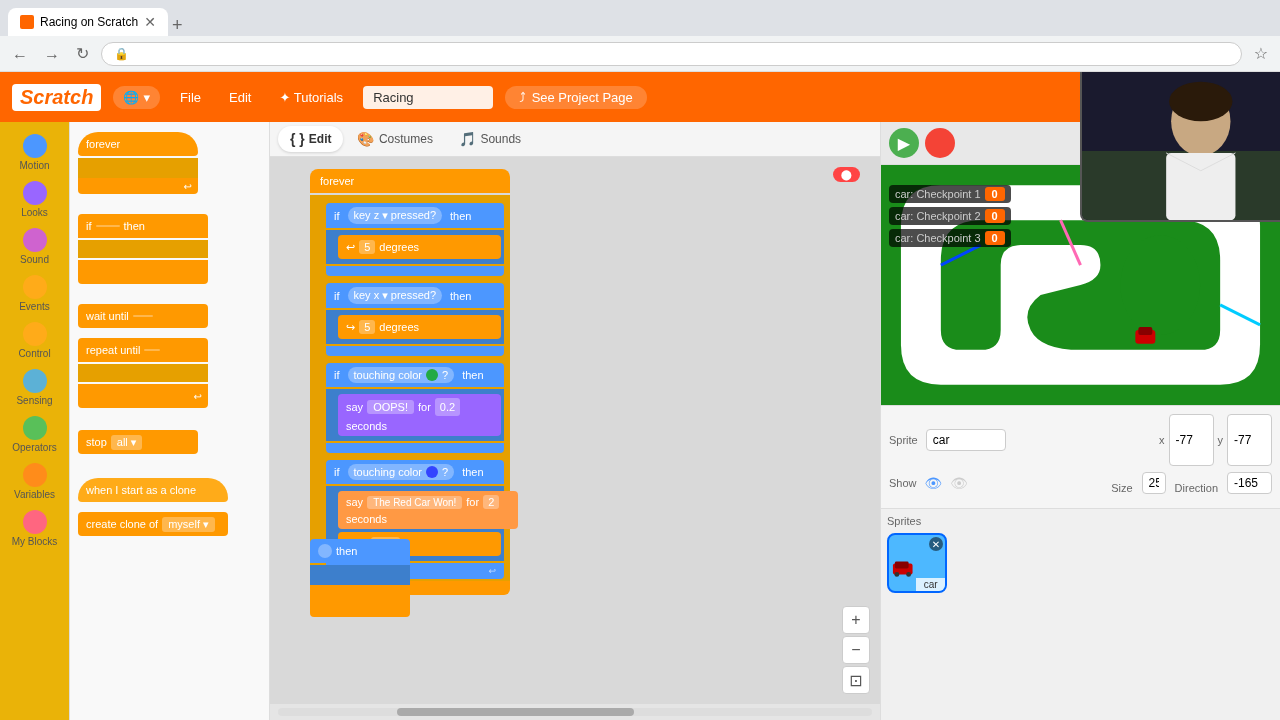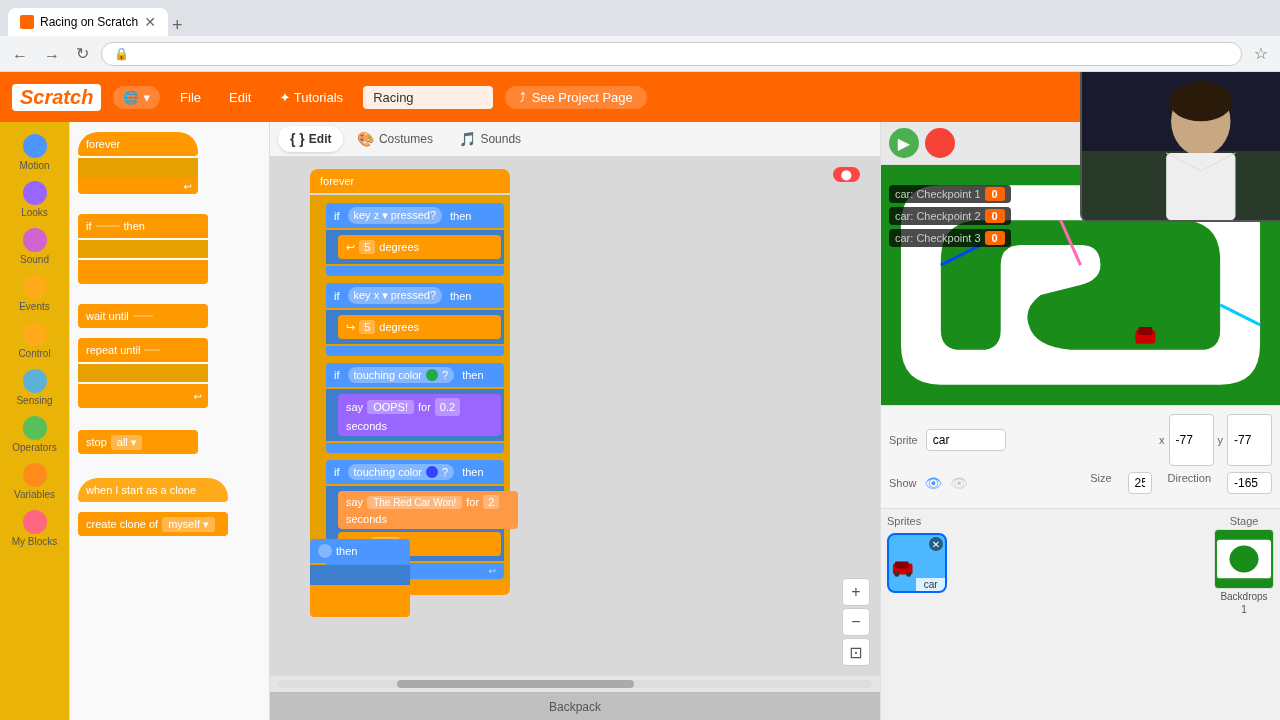--- a/index.html
+++ b/index.html
@@ -396,23 +396,20 @@
           <button class="zoom-btn">+</button>
           <button class="zoom-btn">−</button>
           <button class="zoom-btn">⊡</button>
         </div>
       </div>
 
       <div class="h-scroll">
         <div class="h-scroll-thumb"></div>
       </div>
 
-      <div class="backpack-bar">
-        <span>Backpack</span>
-      </div>
     </div>
 
     <div class="stage-area">
 
       <div class="stage-controls">
         <button class="green-flag">▶</button>
         <button class="stop-btn"></button>
         <div style="flex:1;"></div>
       </div>
 
@@ -463,21 +460,21 @@
             <span class="coord-label">x</span>
             <input type="text" class="coord-input" value="-77" style="">
             <span class="coord-label">y</span>
             <input type="text" class="coord-input" value="-77" style="">
           </div>
         </div>
         <div class="sprite-info-row">
           <span class="sprite-label">Show</span>
           <span class="eye-icon">👁</span>
           <span style="color:#ccc; font-size:14px;">👁</span>
-          <div style="display:flex; align-items:flex-start; gap:16px; margin-left:auto;">
+          <div style="display:flex; align-items:flex-end; gap:9px; margin-left:auto;">
             <span class="sprite-label">Size</span>
             <input type="text" class="size-input" value="25" style="">
             <span class="sprite-label">Direction</span>
             <input type="text" class="dir-input" value="-165" style="">
           </div>
         </div>
       </div>
 
       <div style="display:flex; padding:6px; gap:8px; background:#f0f0f0; border-top:1px solid #ddd; flex:1; align-items:flex-start;">
         <div style="display:flex; flex-direction:column; gap:4px; flex:1;">
@@ -489,32 +486,20 @@
               <svg width="56" height="46" viewBox="0 0 56 46">
                 <rect x="8" y="14" width="40" height="22" rx="4" fill="#cc0000"></rect>
                 <rect x="12" y="10" width="28" height="14" rx="3" fill="#880000"></rect>
                 <circle cx="16" cy="36" r="5" fill="#333"></circle>
                 <circle cx="40" cy="36" r="5" fill="#333"></circle>
               </svg>
               <div class="sprite-thumb-label">car</div>
             </div>
           </div>
         </div>
-        <div style="display:flex; flex-direction:column; align-items:center; gap:2px;">
-          <div style="font-size:11px; color:#666;">Stage</div>
-          <div class="stage-thumb">
-            <svg width="60" height="50" viewBox="0 0 60 50">
-              <rect width="60" height="50" fill="#1a8c1a"></rect>
-              <path d="M5,5 L55,5 Q58,5 58,8 L58,42 Q58,45 55,45 L5,45 Q2,45 2,42 L2,8 Q2,5 5,5 Z" fill="white"></path>
-              <ellipse cx="30" cy="25" rx="15" ry="14" fill="#1a8c1a"></ellipse>
-            </svg>
-          </div>
-          <div class="backdrop-count">Backdrops</div>
-          <div class="backdrop-count">1</div>
-        </div>
       </div>
     </div>
   </div>
 </div>
 
 <div class="webcam" style="position:fixed; top:72px; right:0; width:200px; height:150px; background:#111; z-index:100;">
   <div class="webcam-placeholder">
 
     <svg width="200" height="150" viewBox="0 0 200 150">
       <rect width="200" height="150" fill="#1a1a2e"></rect>

